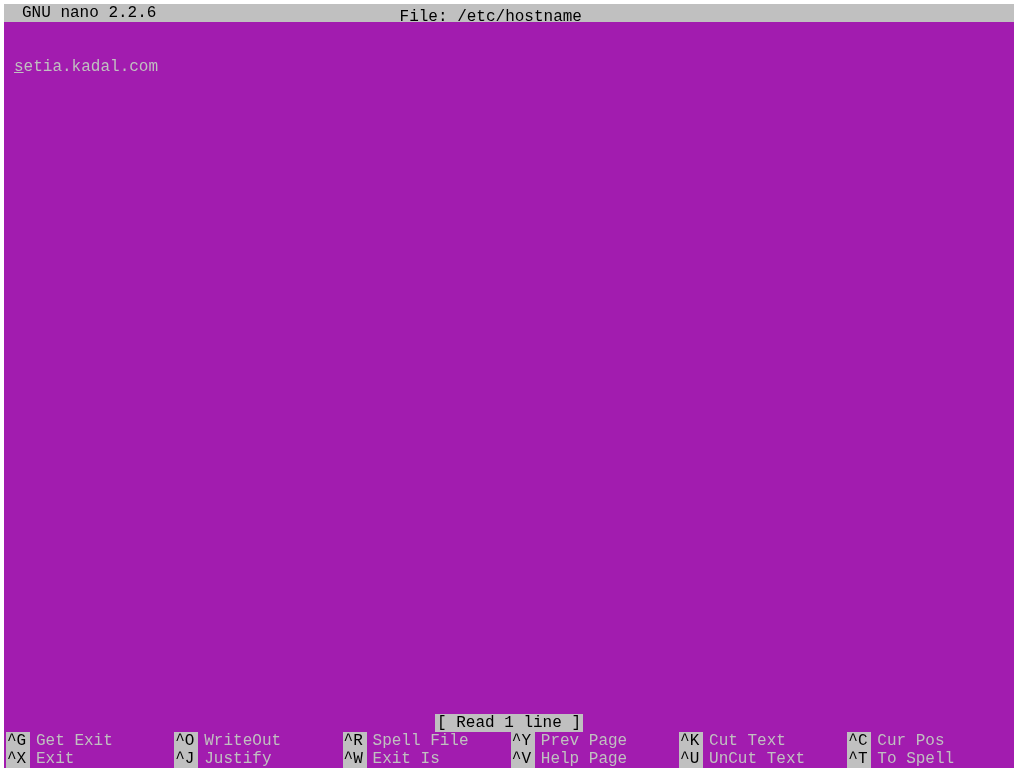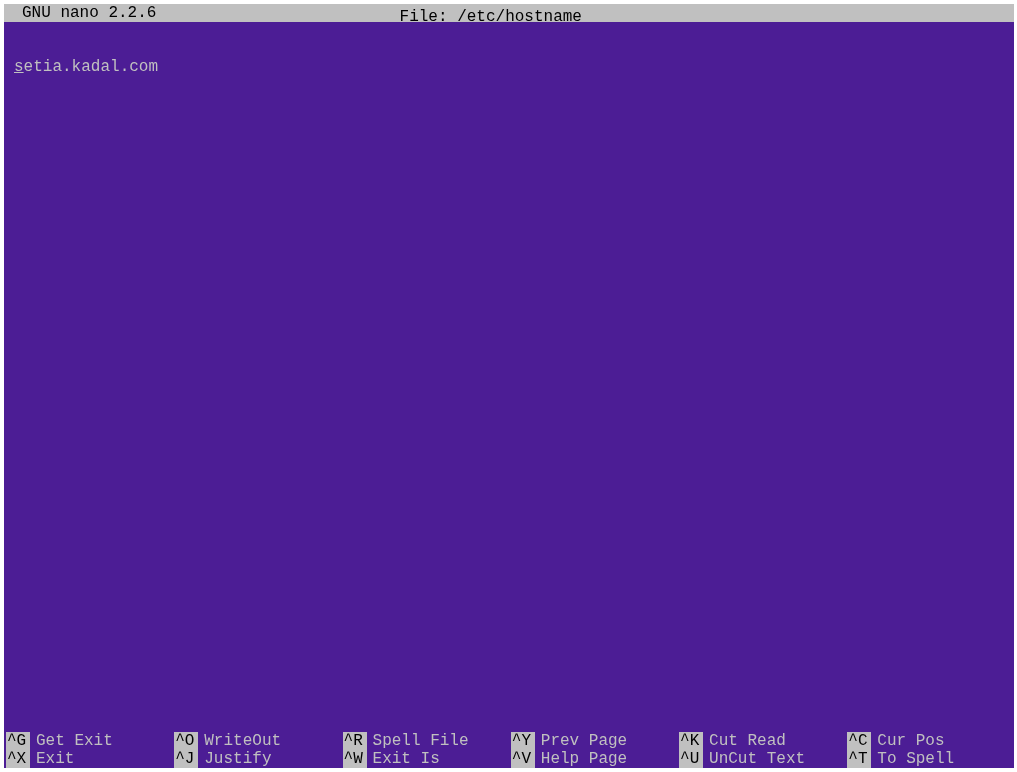--- a/index.html
+++ b/index.html
@@ -11,21 +11,21 @@
     overflow: hidden;
     font-family: "Courier New", Courier, monospace;
     font-size: 16px;
     line-height: 18px;
   }
   .frame {
     position: relative;
     width: 1010px;
     height: 764px;
     margin: 4px;
-    background: #4c1d95;
+    background: #a21caf;
     color: #c0c0c0;
     box-sizing: border-box;
   }
   .titlebar {
     background: #c0c0c0;
     color: #000000;
     height: 18px;
     width: 100%;
     display: flex;
     position: relative;
@@ -110,20 +110,23 @@
     <span class="file-label">
       <span>File:</span>
       <span>/etc/hostname</span>
     </span>
   </div>
 
   <div class="content">
     <div class="content-line"><span class="content-cursor">s</span><span>etia.kadal.com</span></div>
   </div>
 
+  <div class="status-bar">
+    <span class="status-badge">[ Read 1 line ]</span>
+  </div>
 
   <div class="shortcuts">
     <div class="shortcuts-row">
       <div class="shortcut-cell">
         <span class="shortcut-key">^G</span>
         <span class="shortcut-label">Get Exit</span>
       </div>
       <div class="shortcut-cell">
         <span class="shortcut-key">^O</span>
         <span class="shortcut-label">WriteOut</span>
@@ -131,21 +134,21 @@
       <div class="shortcut-cell">
         <span class="shortcut-key">^R</span>
         <span class="shortcut-label">Spell File</span>
       </div>
       <div class="shortcut-cell">
         <span class="shortcut-key">^Y</span>
         <span class="shortcut-label">Prev Page</span>
       </div>
       <div class="shortcut-cell">
         <span class="shortcut-key">^K</span>
-        <span class="shortcut-label">Cut Read</span>
+        <span class="shortcut-label">Cut Text</span>
       </div>
       <div class="shortcut-cell">
         <span class="shortcut-key">^C</span>
         <span class="shortcut-label">Cur Pos</span>
       </div>
     </div>
     <div class="shortcuts-row">
       <div class="shortcut-cell">
         <span class="shortcut-key">^X</span>
         <span class="shortcut-label">Exit</span>

